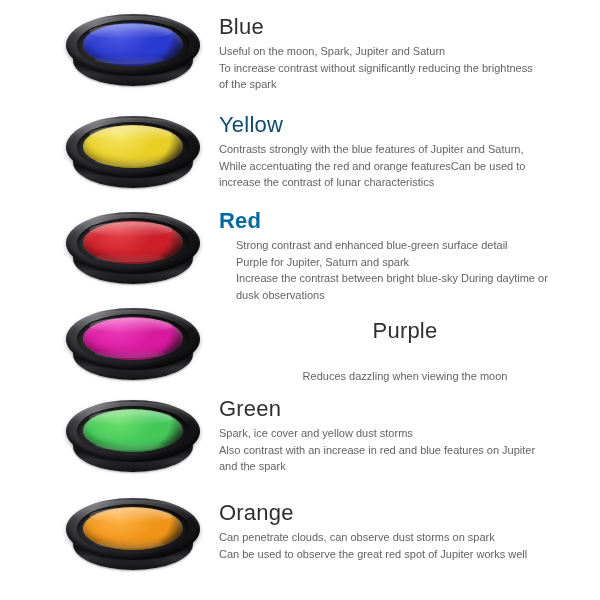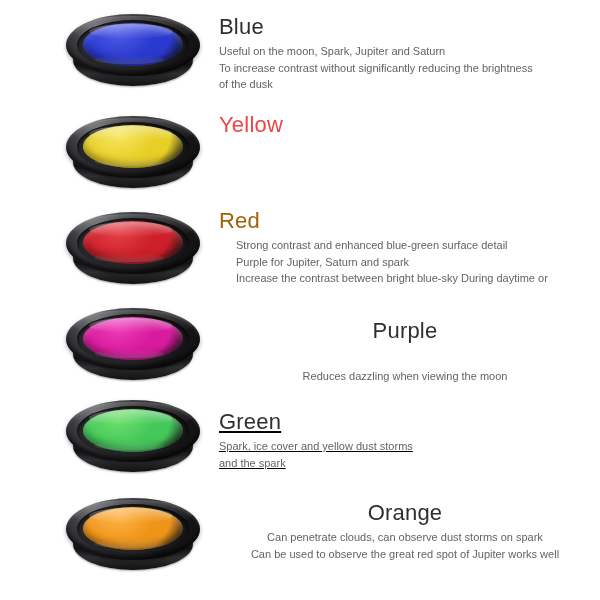--- a/index.html
+++ b/index.html
@@ -196,60 +196,66 @@
           <div class="glass" style="background: radial-gradient(75% 130% at 35% 22%, rgb(79, 92, 232) 0%, rgb(42, 57, 207) 48%, rgb(42, 57, 207) 70%, rgba(0, 0, 0, 0.38) 100%);"></div>
           <div class="glass-sheen"></div>
           <div class="glass-sheen2"></div>
         </div>
       </div>
       <div class="filter-text" style="top: 6px;">
         <div class="filter-title" style="color: rgb(47, 47, 47);">Blue</div>
         <div class="filter-desc" style="color: rgb(99, 99, 99);">
           <span class="line">Useful on the moon, Spark, Jupiter and Saturn</span>
           <span class="line">To increase contrast without significantly reducing the brightness</span>
-          <span class="line">of the dusk</span>
+          <span class="line">of the spark</span>
         </div>
       </div>
     </div>
     <div class="filter-row" style="top: 110px;">
       <div class="filter-photo">
         <div class="lens-stage">
           <div class="barrel-lower"></div>
           <div class="barrel-lower2"></div>
           <div class="ring-outer"></div>
           <div class="ring-hi"></div>
           <div class="ring-inner"></div>
           <div class="glass" style="background: radial-gradient(75% 130% at 35% 22%, rgb(246, 230, 99) 0%, rgb(232, 207, 38) 48%, rgb(232, 207, 38) 70%, rgba(0, 0, 0, 0.38) 100%);"></div>
           <div class="glass-sheen"></div>
           <div class="glass-sheen2"></div>
         </div>
       </div>
       <div class="filter-text" style="top: 2px;">
-        <div class="filter-title" style="color: #ef4444;">Yellow</div>
+        <div class="filter-title" style="color: #0c4a6e;">Yellow</div>
+        <div class="filter-desc" style="color: rgb(99, 99, 99);">
+          <span class="line">Contrasts strongly with the blue features of Jupiter and Saturn,</span>
+          <span class="line">While accentuating the red and orange featuresCan be used to</span>
+          <span class="line">increase the contrast of lunar characteristics</span>
+        </div>
       </div>
     </div>
     <div class="filter-row" style="top: 206px;">
       <div class="filter-photo">
         <div class="lens-stage">
           <div class="barrel-lower"></div>
           <div class="barrel-lower2"></div>
           <div class="ring-outer"></div>
           <div class="ring-hi"></div>
           <div class="ring-inner"></div>
           <div class="glass" style="background: radial-gradient(75% 130% at 35% 22%, rgb(232, 67, 75) 0%, rgb(204, 31, 42) 48%, rgb(204, 31, 42) 70%, rgba(0, 0, 0, 0.38) 100%);"></div>
           <div class="glass-sheen"></div>
           <div class="glass-sheen2"></div>
         </div>
       </div>
       <div class="filter-text" style="top: 2px;">
-        <div class="filter-title" style="color: #a16207;">Red</div>
+        <div class="filter-title" style="color: #0369a1; font-weight: bold;">Red</div>
         <div class="filter-desc" style="color: rgb(99, 99, 99); margin-left: 17px;">
           <span class="line">Strong contrast and enhanced blue-green surface detail</span>
           <span class="line">Purple for Jupiter, Saturn and spark</span>
           <span class="line">Increase the contrast between bright blue-sky During daytime or</span>
+          <span class="line">dusk observations</span>
         </div>
       </div>
     </div>
     <div class="filter-row" style="top: 302px;">
       <div class="filter-photo">
         <div class="lens-stage">
           <div class="barrel-lower"></div>
           <div class="barrel-lower2"></div>
           <div class="ring-outer"></div>
           <div class="ring-hi"></div>
@@ -272,42 +278,43 @@
           <div class="barrel-lower"></div>
           <div class="barrel-lower2"></div>
           <div class="ring-outer"></div>
           <div class="ring-hi"></div>
           <div class="ring-inner"></div>
           <div class="glass" style="background: radial-gradient(75% 130% at 35% 22%, rgb(111, 224, 108) 0%, rgb(68, 200, 90) 48%, rgb(68, 200, 90) 70%, rgba(0, 0, 0, 0.38) 100%);"></div>
           <div class="glass-sheen"></div>
           <div class="glass-sheen2"></div>
         </div>
       </div>
-      <div class="filter-text" style="top: 15px; text-decoration: underline;">
+      <div class="filter-text" style="top: 2px;">
         <div class="filter-title" style="color: rgb(47, 47, 47);">Green</div>
         <div class="filter-desc" style="color: rgb(99, 99, 99);">
           <span class="line">Spark, ice cover and yellow dust storms</span>
+          <span class="line">Also contrast with an increase in red and blue features on Jupiter</span>
           <span class="line">and the spark</span>
         </div>
       </div>
     </div>
     <div class="filter-row" style="top: 492px;">
       <div class="filter-photo">
         <div class="lens-stage">
           <div class="barrel-lower"></div>
           <div class="barrel-lower2"></div>
           <div class="ring-outer"></div>
           <div class="ring-hi"></div>
           <div class="ring-inner"></div>
           <div class="glass" style="background: radial-gradient(75% 130% at 35% 22%, rgb(255, 180, 73) 0%, rgb(239, 148, 24) 48%, rgb(239, 148, 24) 70%, rgba(0, 0, 0, 0.38) 100%);"></div>
           <div class="glass-sheen"></div>
           <div class="glass-sheen2"></div>
         </div>
       </div>
-      <div class="filter-text" style="top: 8px; text-align: center;">
+      <div class="filter-text" style="top: 8px;">
         <div class="filter-title" style="color: rgb(47, 47, 47);">Orange</div>
         <div class="filter-desc" style="color: rgb(99, 99, 99);">
           <span class="line">Can penetrate clouds, can observe dust storms on spark</span>
           <span class="line">Can be used to observe the great red spot of Jupiter works well</span>
         </div>
       </div>
     </div>
   </div>
 
 </body></html>

